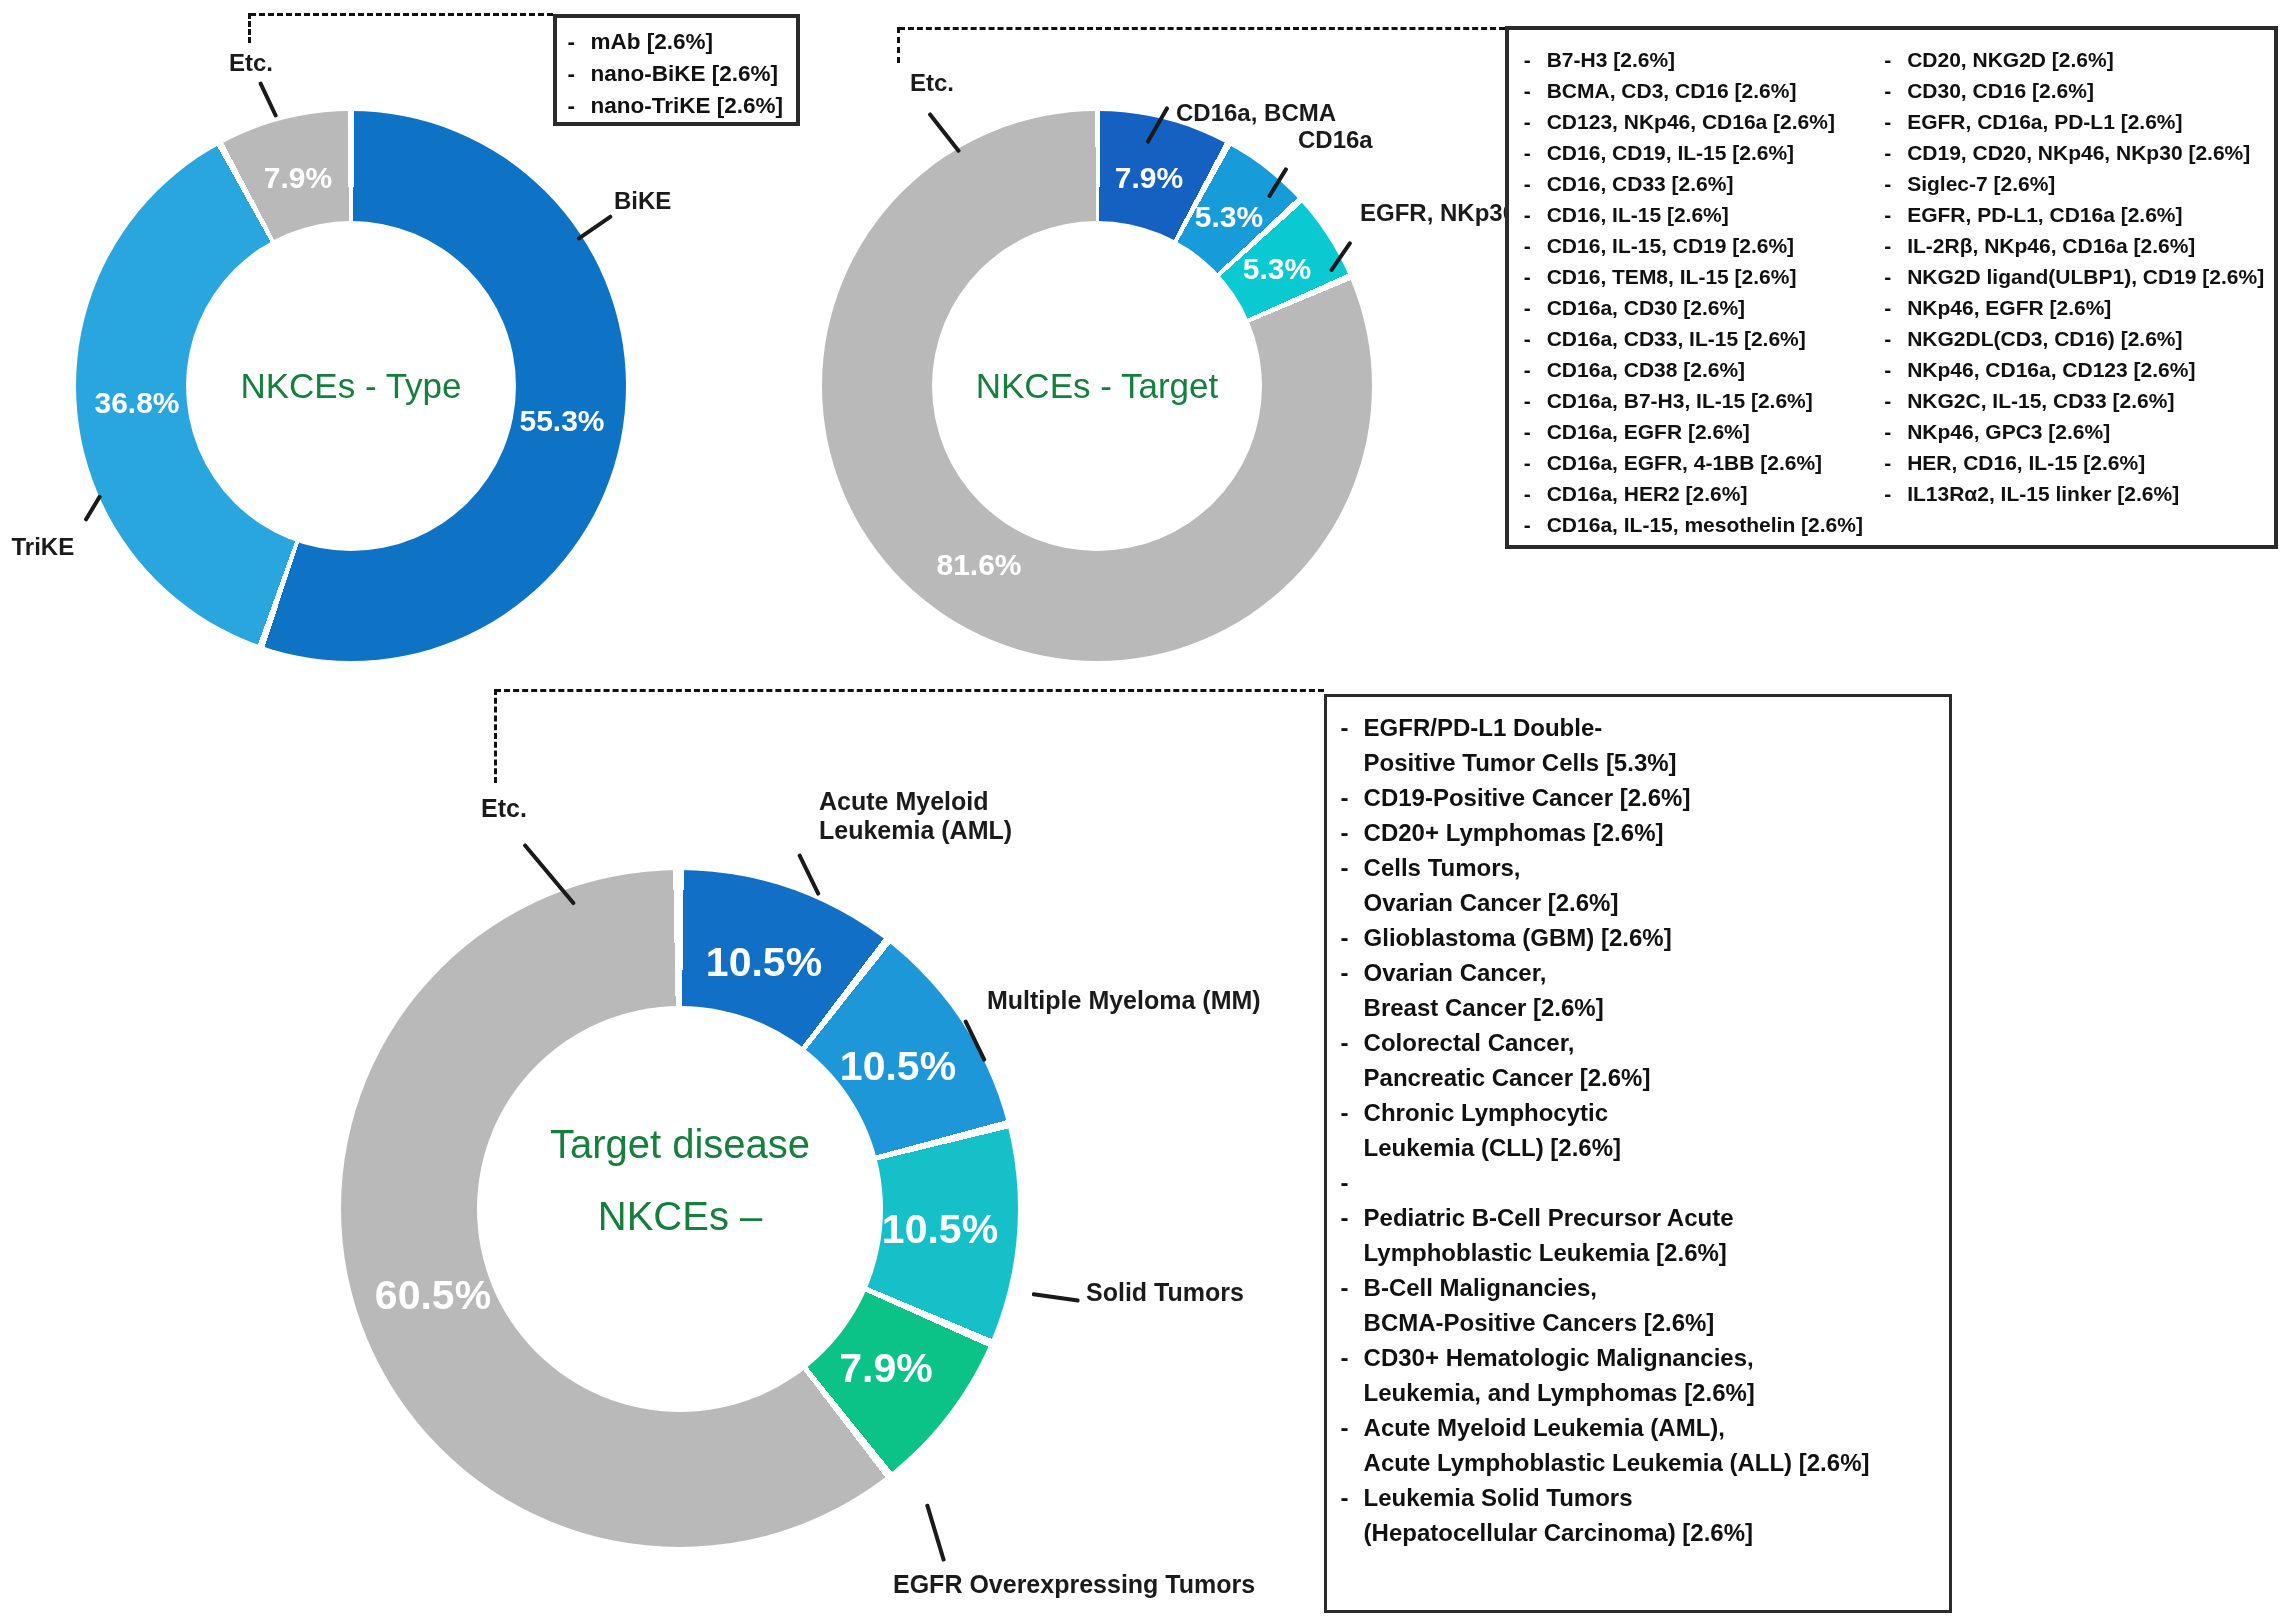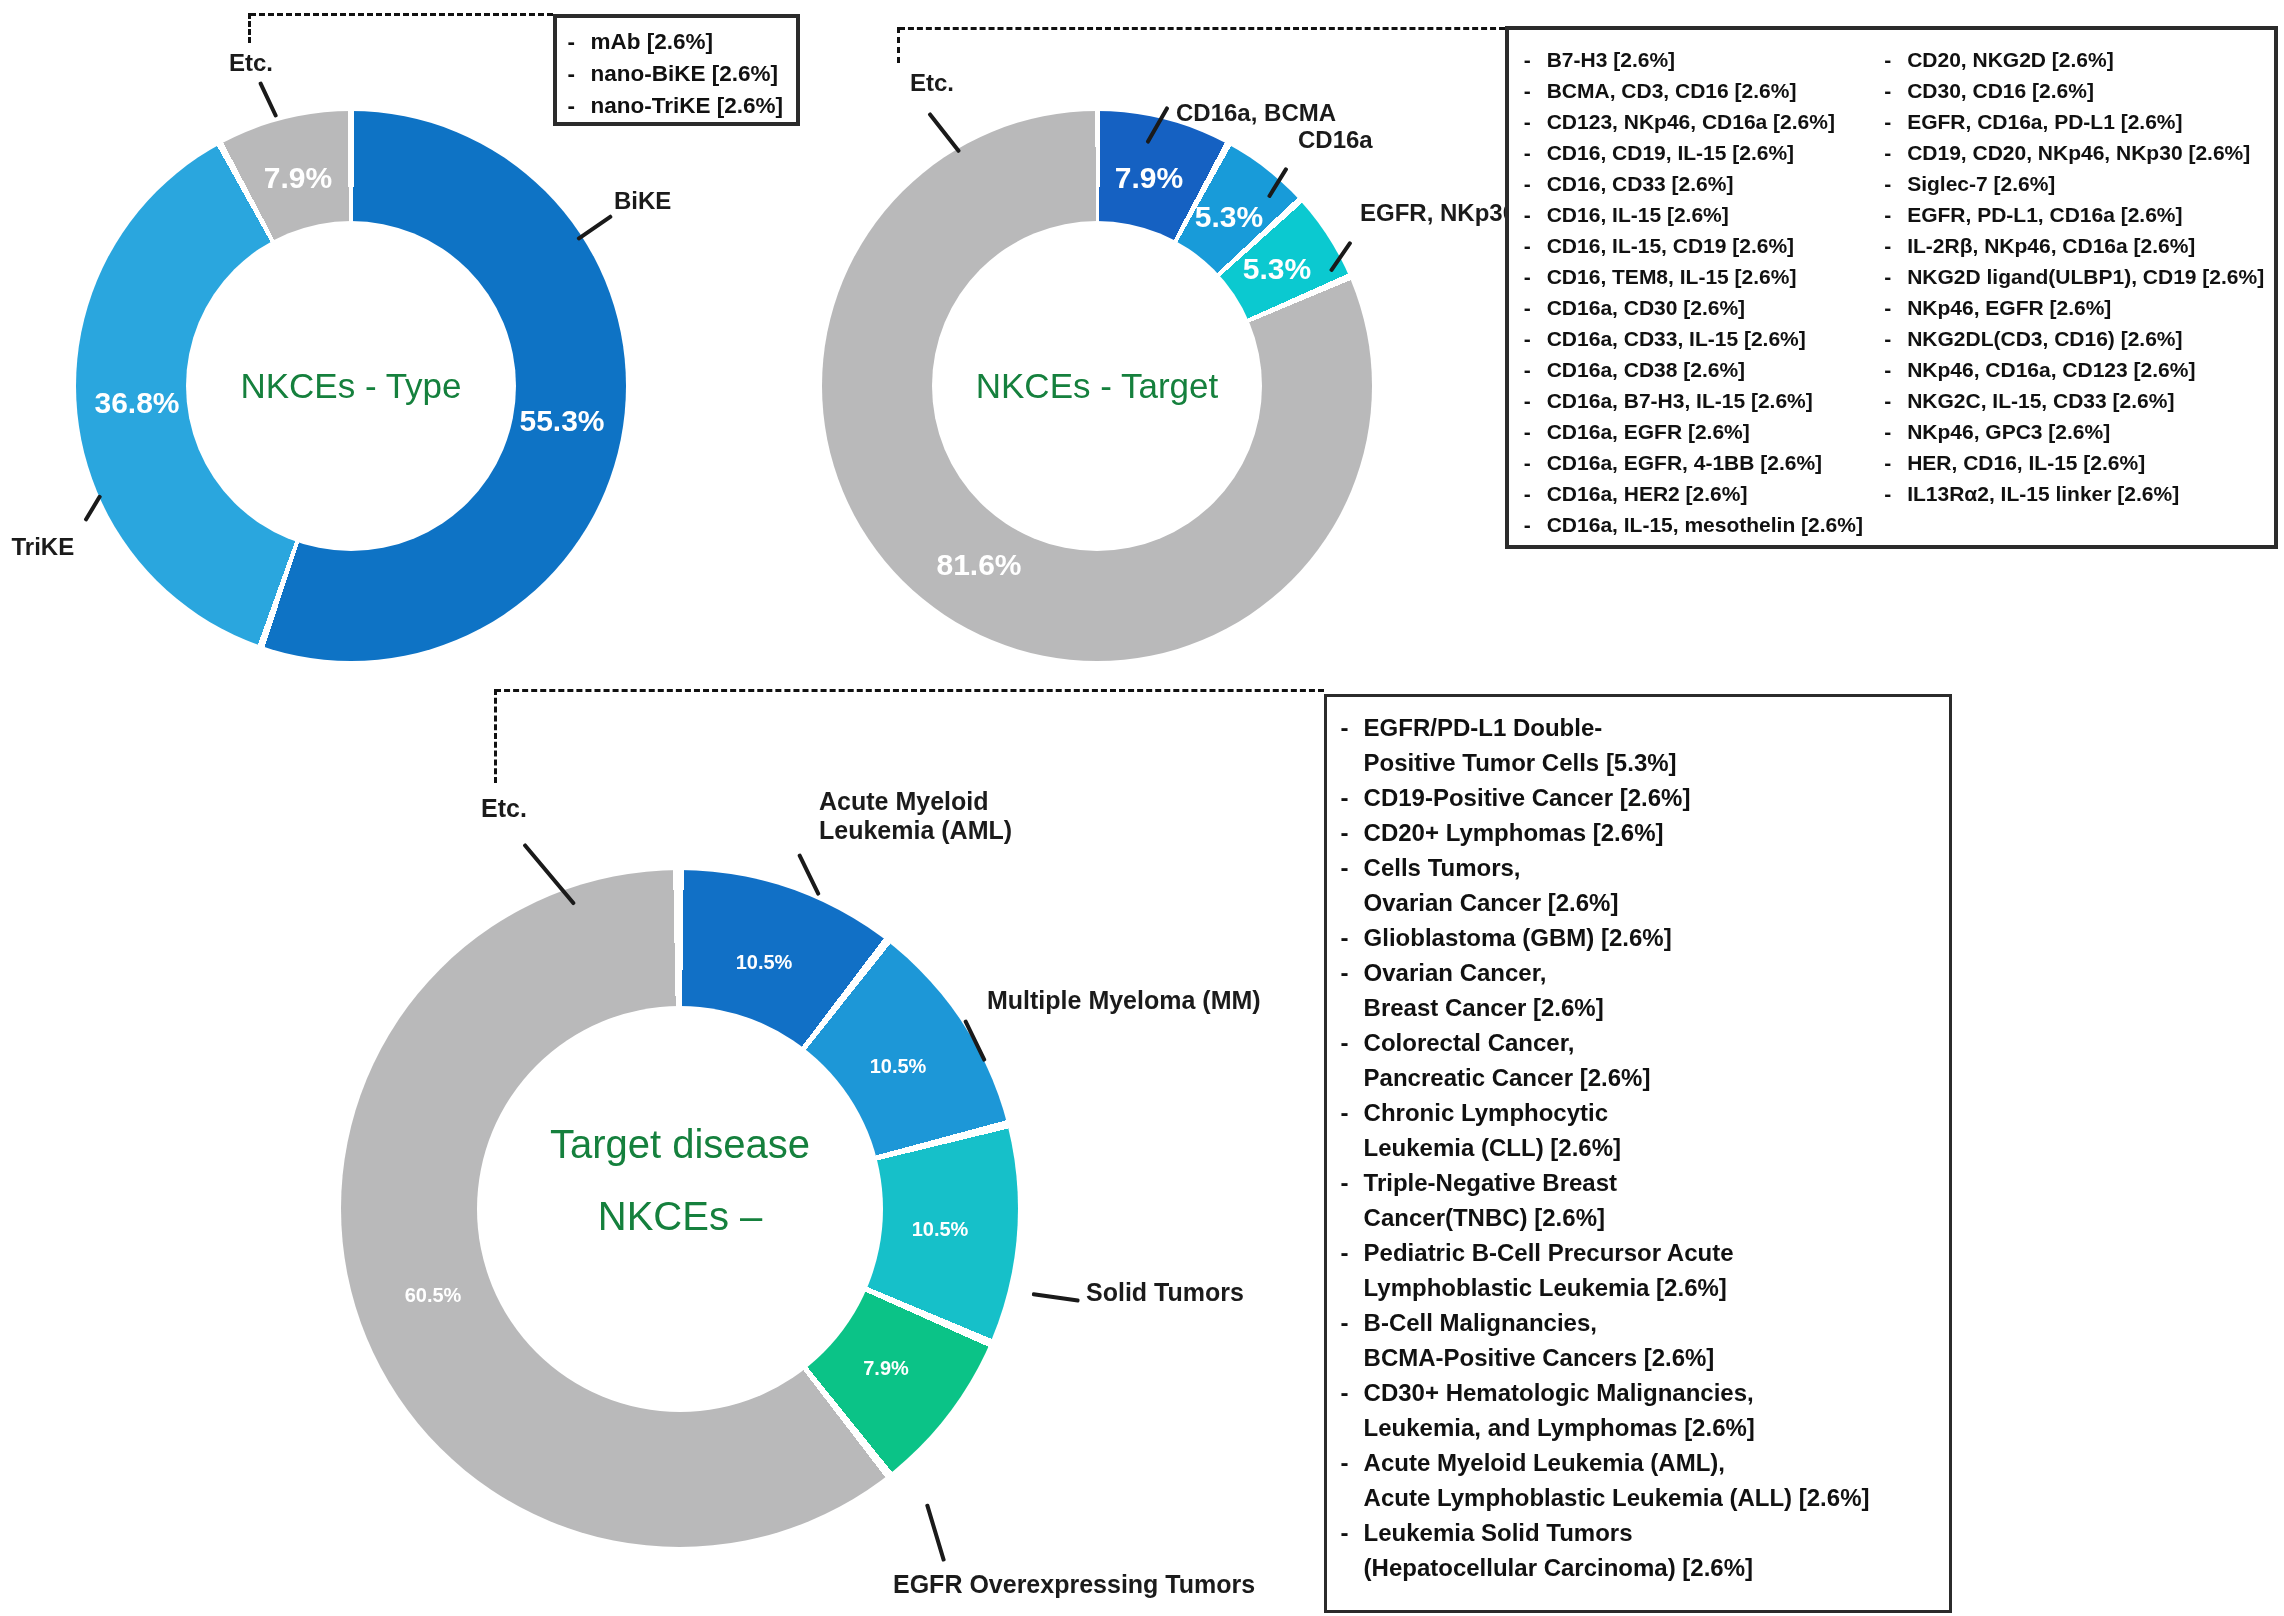--- a/index.html
+++ b/index.html
@@ -15,21 +15,21 @@
   .d2{left:822px;top:111px;width:550px;height:550px;}
   .d3{left:341px;top:870px;width:677px;height:677px;}
   .hole{position:absolute;border-radius:50%;background:#ffffff;display:flex;align-items:center;justify-content:center;text-align:center;}
   .d1 .hole,.d2 .hole{left:110px;top:110px;width:330px;height:330px;}
   .d3 .hole{left:136px;top:136px;width:406px;height:406px;}
   .chart-title{color:#15803d;font-weight:400;}
   .d1 .chart-title,.d2 .chart-title{font-size:35px;white-space:nowrap;}
   .d3 .chart-title{font-size:40px;line-height:72px;transform:translateY(-29px);white-space:nowrap;}
   .pct{position:absolute;transform:translate(-50%,-50%);color:#ffffff;font-weight:700;white-space:nowrap;}
   .d1 .pct,.d2 .pct{font-size:30px;}
-  .d3 .pct{font-size:20px;}
+  .d3 .pct{font-size:41px;}
 
   
   .callout{position:absolute;color:#1b1b1b;font-weight:700;font-size:24px;white-space:nowrap;line-height:29px;}
   .callout.wrap{white-space:normal;}
   .d3set{font-size:25px;}
   .ln{position:absolute;height:3.7px;background:#1a1a1a;border-radius:1.6px;transform-origin:0 50%;}
 
   
   .dash-h{position:absolute;border-top:3.1px dashed #111111;}
   .dash-v{position:absolute;border-left:3.1px dashed #111111;}
@@ -397,24 +397,20 @@
         </div>
         <div class="lg-item">
           <span class="dash">-</span>
           <span class="txt">
             <div>Chronic Lymphocytic</div>
             <div>Leukemia (CLL) [2.6%]</div>
           </span>
         </div>
         <div class="lg-item">
           <span class="dash">-</span>
-          <span class="txt">
-            <div>Triple-Negative Breast</div>
-            <div>Cancer(TNBC) [2.6%]</div>
-          </span>
         </div>
         <div class="lg-item">
           <span class="dash">-</span>
           <span class="txt">
             <div>Pediatric B-Cell Precursor Acute</div>
             <div>Lymphoblastic Leukemia [2.6%]</div>
           </span>
         </div>
         <div class="lg-item">
           <span class="dash">-</span>

